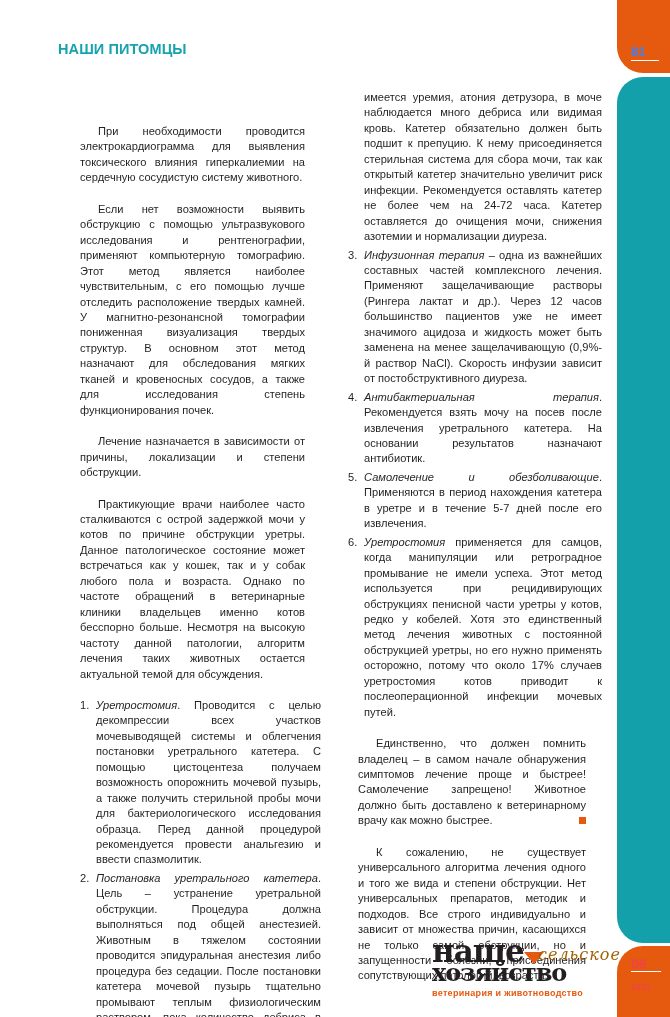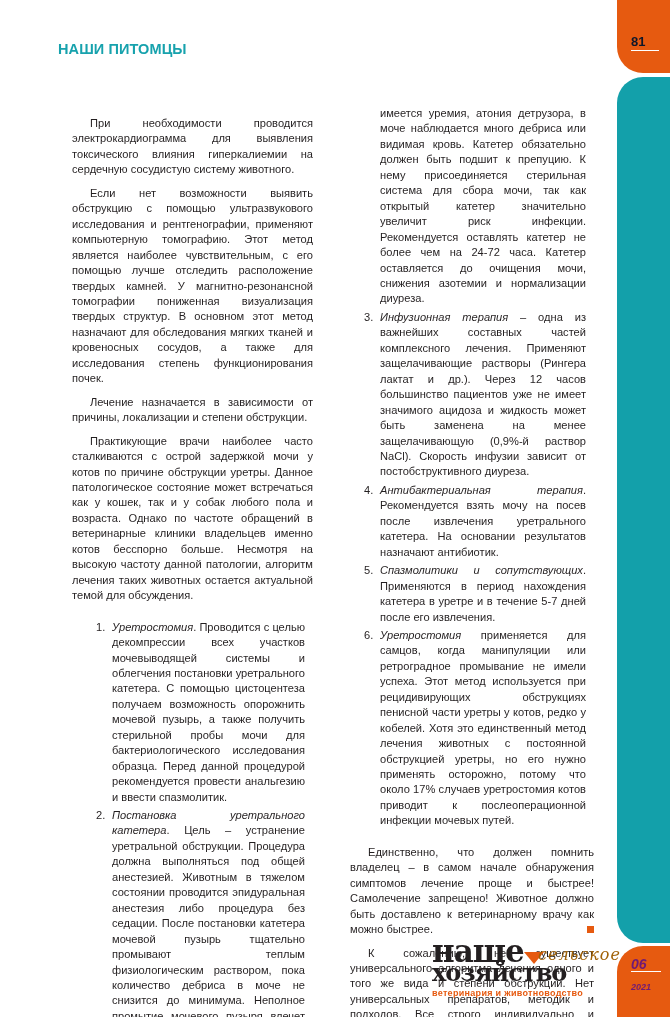--- a/index.html
+++ b/index.html
@@ -6,33 +6,33 @@
   body { width:670px; height:1017px; position:relative; background:#ffffff; overflow:hidden;
          font-family:"Liberation Sans", "DejaVu Sans", sans-serif; color:#231f20; }
   .section-title { position:absolute; left:50px; top:41px; font-size:14.5px; font-weight:bold;
          color:#17a2ad; letter-spacing:0.1px;margin-left:8px; }
   .bar-top { position:absolute; left:617px; top:0; width:53px; height:73px; background:#e65a10;
          border-bottom-left-radius:26px; }
   .bar-mid { position:absolute; left:617px; top:77px; width:53px; height:866px; background:#13a0aa;
          border-top-left-radius:26px; border-bottom-left-radius:26px; }
   .bar-bot { position:absolute; left:617px; top:946px; width:53px; height:71px; background:#e65a10;
          border-top-left-radius:26px; }
-  .page-num { position:absolute; left:631px; top:34px; color:#0f172a; font-weight:bold; font-size:13px;
+  .page-num { position:absolute; left:631px; top:44px; color:#3b82f6; font-weight:bold; font-size:13px;
          border-bottom:1.5px solid #fff; padding-right:14px; line-height:16px; }
-  .issue { position:absolute; left:631px; top:958px; color:#701a75; font-weight:bold; line-height:13px;font-style:italic; }
+  .issue { position:absolute; left:631px; top:958px; color:#ef4444; font-weight:bold; line-height:13px; }
   .issue .num { font-size:14px; display:block; border-bottom:1.5px solid #fff; padding-right:14px; }
   .issue .year { font-size:9px; display:block; margin-top:9px; }
 
   .col { position:absolute; top:108px; width:257px; font-size:11.1px; line-height:15.45px;
          text-align:justify; }
   .col-left { left:64px; }
   .col-right { left:342px; top:90px; width:260px; }
-  .col p { margin:8px; text-indent:18px; }
+  .col p { margin:16px; text-indent:18px; }
   .col p + p { margin-top:3px; }
-  .col ol { margin:16px; padding:0; list-style:none; }
+  .col ol { margin:0; padding:0; list-style:none; }
   .col li { position:relative; padding-left:32px; }
   .col li .n { position:absolute; left:16px; top:0; }
   .col-right li { padding-left:22px; }
   .col-right li .n { left:6px; }
   .col li + li { margin-top:3px; }
   .col em { font-style:italic; }
   .end-mark { display:inline-block; width:7px; height:7px; background:#e65a10; color:#fff;
          font-size:6px; font-weight:bold; line-height:7px; text-align:center; float:right; margin-top:4px; }
 
   .logo { position:absolute; left:432px; top:940px; width:175px; height:62px; }
@@ -87,21 +87,21 @@
     <li>
       <span class="n">3.</span>
       <em>Инфузионная терапия</em><span> – одна из важнейших составных частей комплексного лечения. Применяют защелачивающие растворы (Рингера лактат и др.). Через 12 часов большинство пациентов уже не имеет значимого ацидоза и жидкость может быть заменена на менее защелачивающую (0,9%-й раствор NaCl). Скорость инфузии зависит от постобструктивного диуреза.</span>
     </li>
     <li>
       <span class="n">4.</span>
       <em>Антибактериальная терапия</em><span>. Рекомендуется взять мочу на посев после извлечения уретрального катетера. На основании результатов назначают антибиотик.</span>
     </li>
     <li>
       <span class="n">5.</span>
-      <em>Спазмолитики и сопутствующих</em><span>. Применяются в период нахождения катетера в уретре и в течение 5-7 дней после его извлечения.</span>
+      <em>Самолечение и обезболивающие</em><span>. Применяются в период нахождения катетера в уретре и в течение 5-7 дней после его извлечения.</span>
     </li>
     <li>
       <span class="n">6.</span>
       <em>Уретростомия</em><span> применяется для самцов, когда манипуляции или ретроградное промывание не имели успеха. Этот метод используется при рецидивирующих обструкциях пенисной части уретры у котов, редко у кобелей. Хотя это единственный метод лечения животных с постоянной обструкцией уретры, но его нужно применять осторожно, потому что около 17% случаев уретростомия котов приводит к послеоперационной инфекции мочевых путей.</span>
     </li>
   </ol>
   <p><span>Единственно, что должен помнить владелец – в самом начале обнаружения симптомов лечение проще и быстрее! Самолечение запрещено! Животное должно быть доставлено к ветеринарному врачу как можно быстрее.</span><span class="end-mark">н</span></p>
   <p>К сожалению, не существует универсального алгоритма лечения одного и того же вида и степени обструкции. Нет универсальных препаратов, методик и подходов. Все строго индивидуально и зависит от множества причин, касающихся не только самой обструкции, но и запущенности болезни, присоединения сопутствующих патологий, возраста.</p>
 </div>
 

